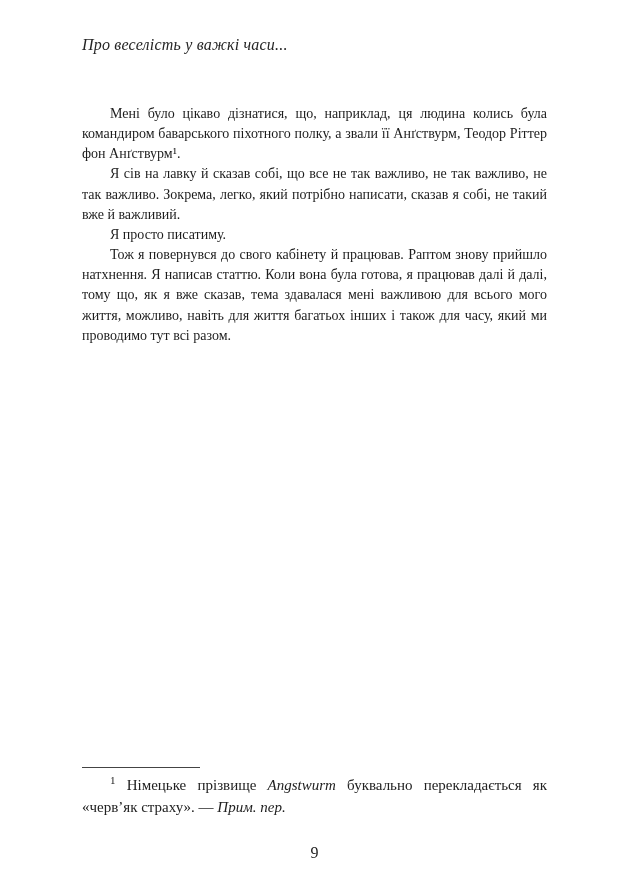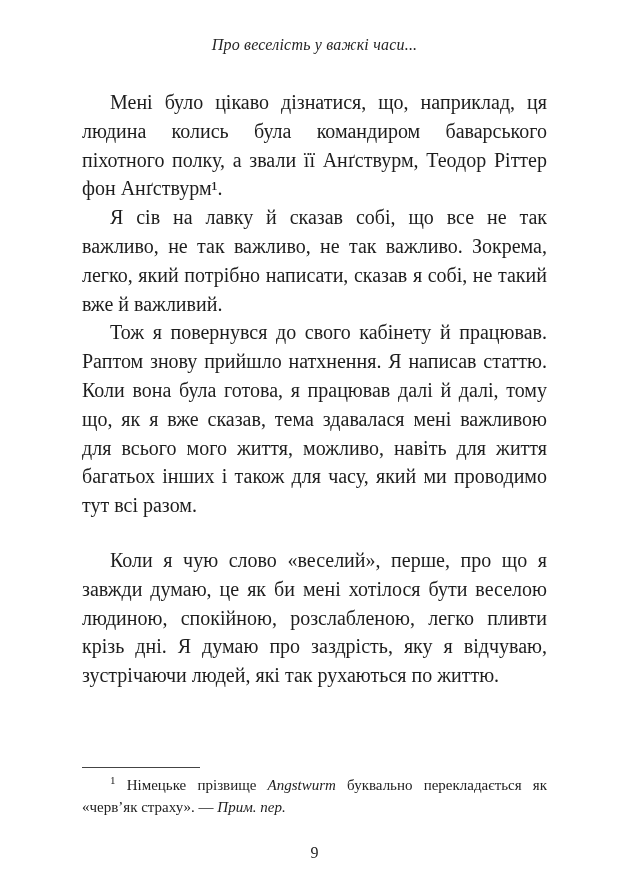--- a/index.html
+++ b/index.html
@@ -12,29 +12,29 @@
     width: 629px;
     height: 892px;
     background: #ffffff;
     padding: 36px 82px 30px 82px;
     display: flex;
     flex-direction: column;
     font-family: "Liberation Serif", serif;
     color: #1d1d1d;
   }
   .running-header {
-    text-align: center;
+    text-align: left;
     font-style: italic;
     font-size: 16px;
     letter-spacing: 0.2px;
     color: #252525;
   }
   .body-text {
-    margin-top: 34px;
-    font-size: 20px;
+    margin-top: 50px;
+    font-size: 14px;
     line-height: 1.44;
     text-align: justify;
   }
   .body-text p {
     text-indent: 28px;
   }
   .body-text p.section-break {
     margin-top: 26px;
   }
   .footnote {
@@ -70,22 +70,22 @@
 </head>
 <body>
 
 <div class="page">
 
   <div class="running-header">Про веселість у важкі часи...</div>
 
   <div class="body-text">
     <p>Мені було цікаво дізнатися, що, наприклад, ця людина колись була командиром баварського піхотного полку, а звали її Анґствурм, Теодор Ріттер фон Анґствурм¹.</p>
     <p>Я сів на лавку й сказав собі, що все не так важливо, не так важливо, не так важливо. Зокрема, легко, який потрібно написати, сказав я собі, не такий вже й важливий.</p>
+    <p>Я просто писатиму.</p>
     <p>Тож я повернувся до свого кабінету й працював. Раптом знову прийшло натхнення. Я написав статтю. Коли вона була готова, я працював далі й далі, тому що, як я вже сказав, тема здавалася мені важливою для всього мого життя, можливо, навіть для життя багатьох інших і також для часу, який ми проводимо тут всі разом.</p>
-    <p class="section-break">Коли я чую слово «веселий», перше, про що я завжди думаю, це як би мені хотілося бути веселою людиною, спокійною, розслабленою, легко пливти крізь дні. Я думаю про заздрість, яку я відчуваю, зустрічаючи людей, які так рухаються по життю.</p>
   </div>
 
   <div class="footnote">
     <div class="footnote-rule"></div>
     <p class="footnote-text"><sup>1</sup><span> Німецьке прізвище </span><em>Angstwurm</em><span> буквально перекладається як «черв’як страху». — </span><em>Прим. пер.</em></p>
   </div>
 
   <div class="page-number">9</div>
 
 </div>

